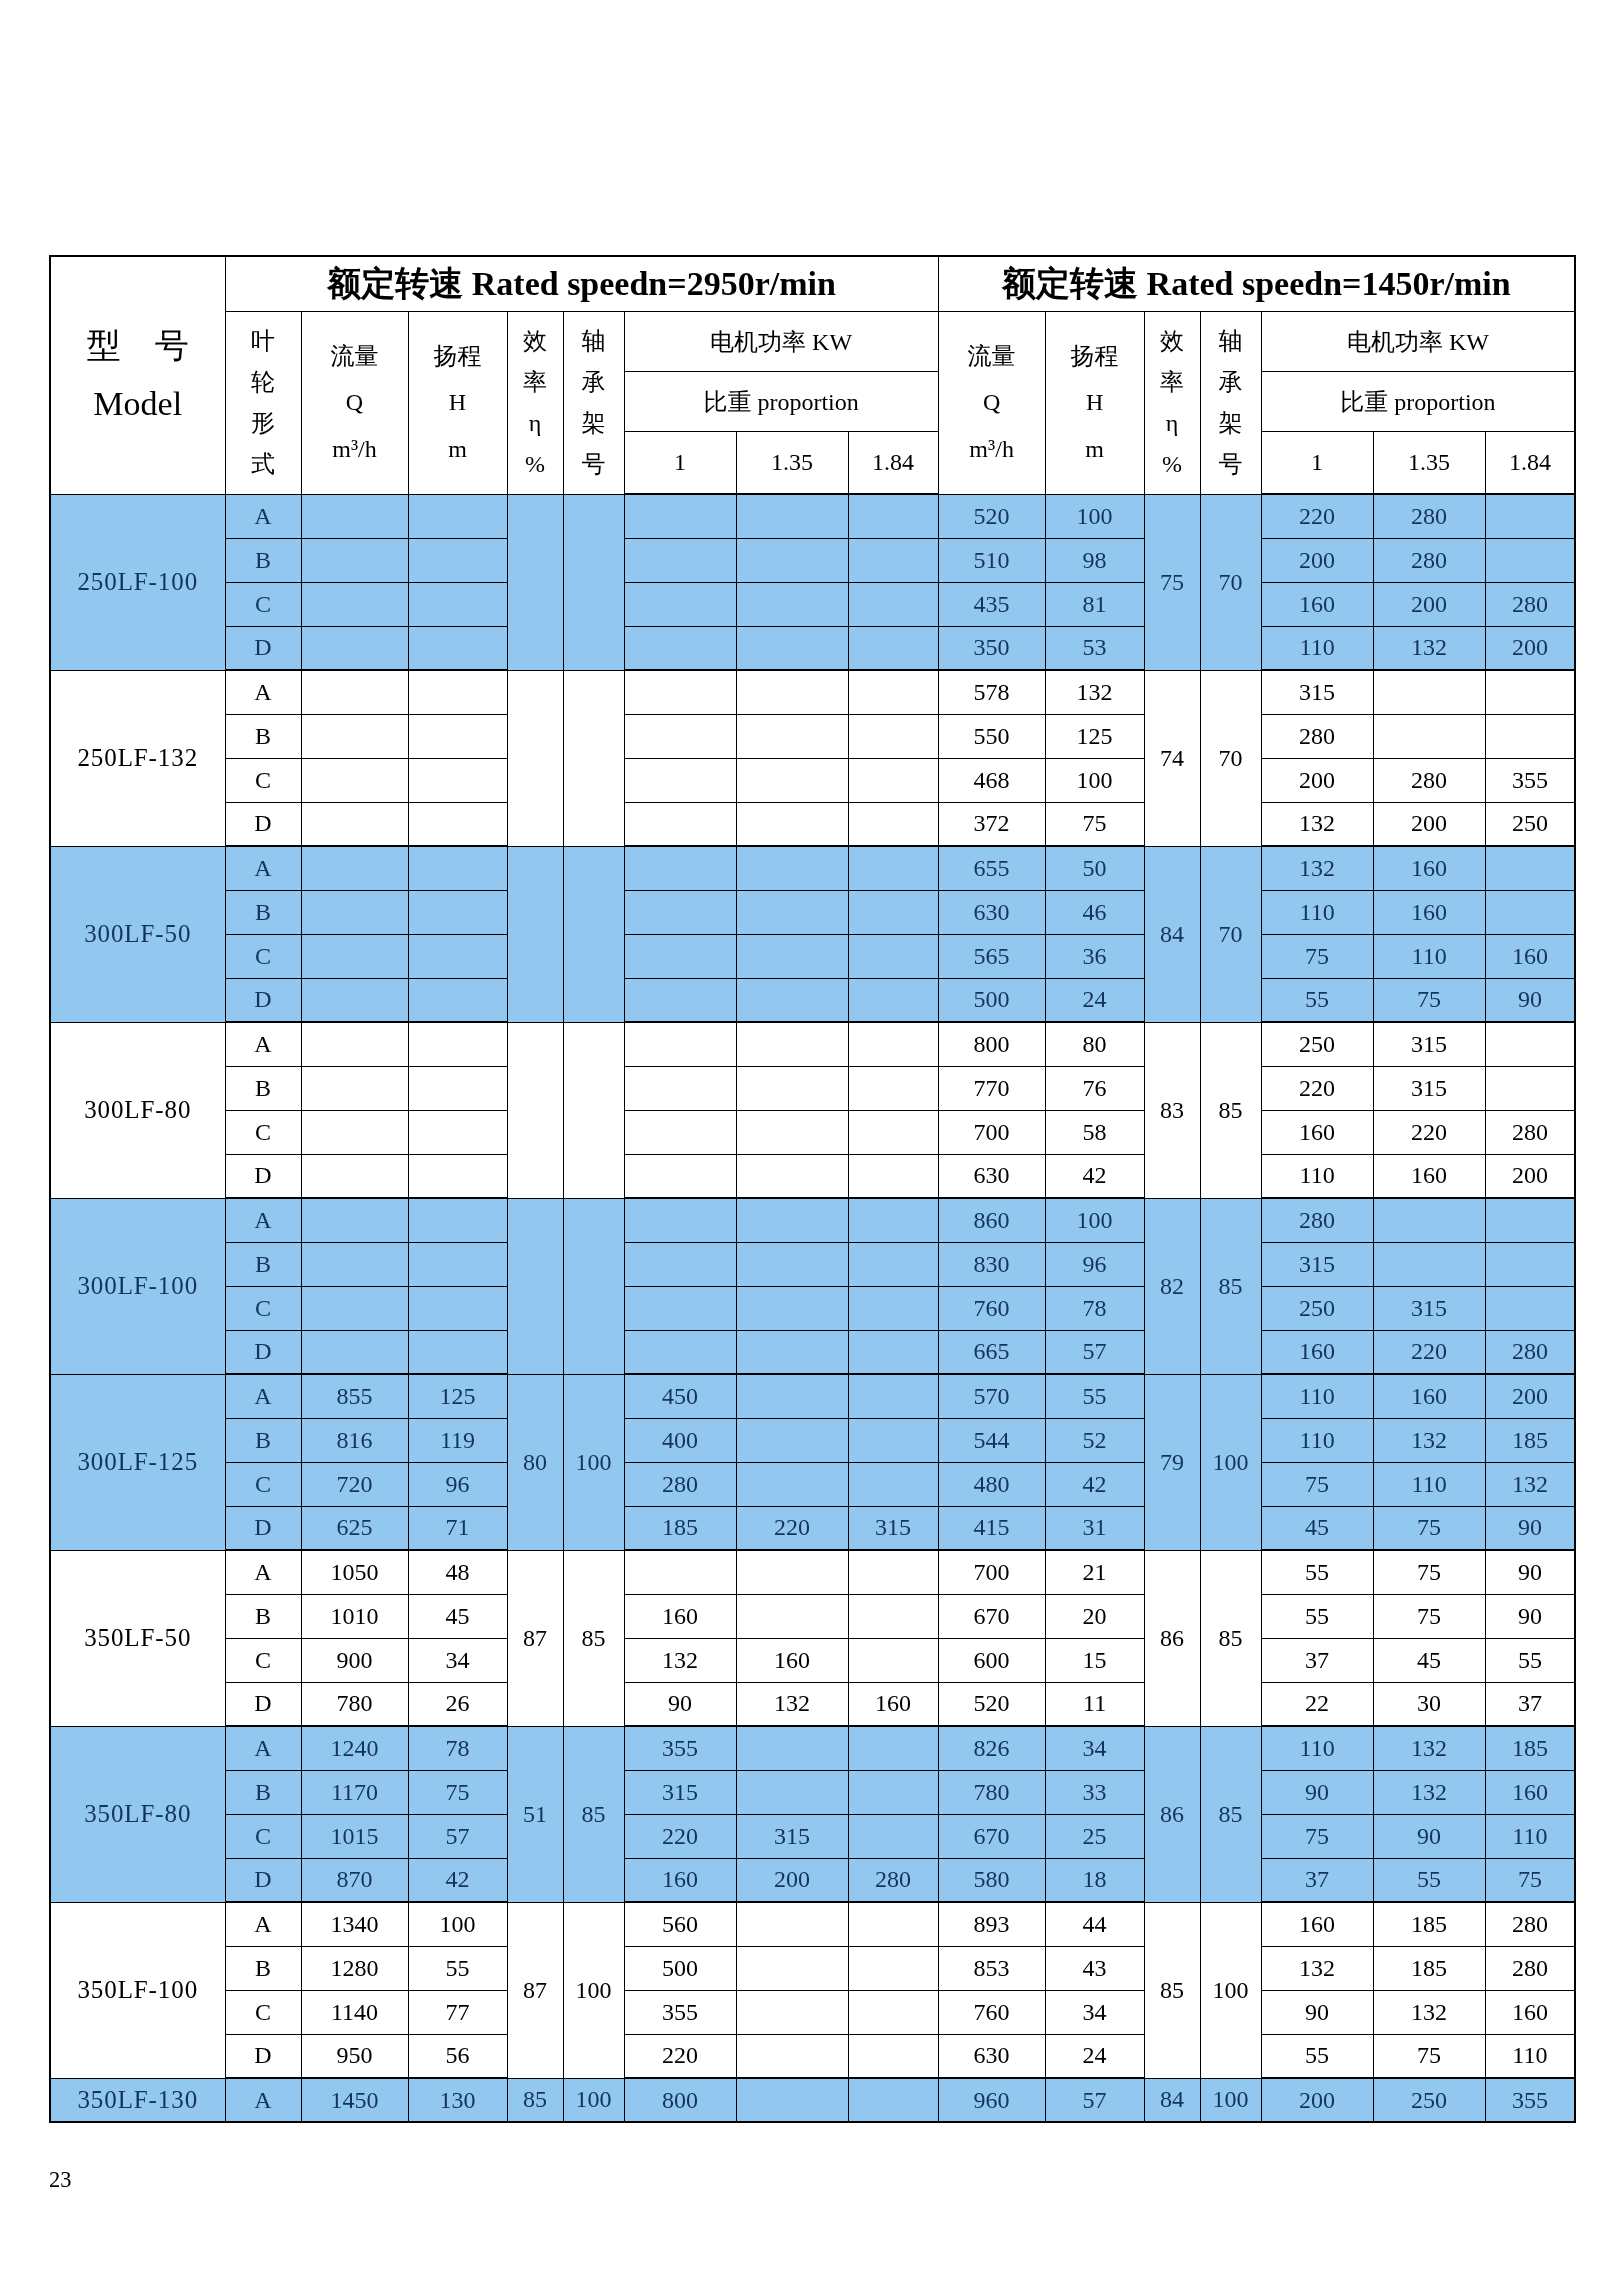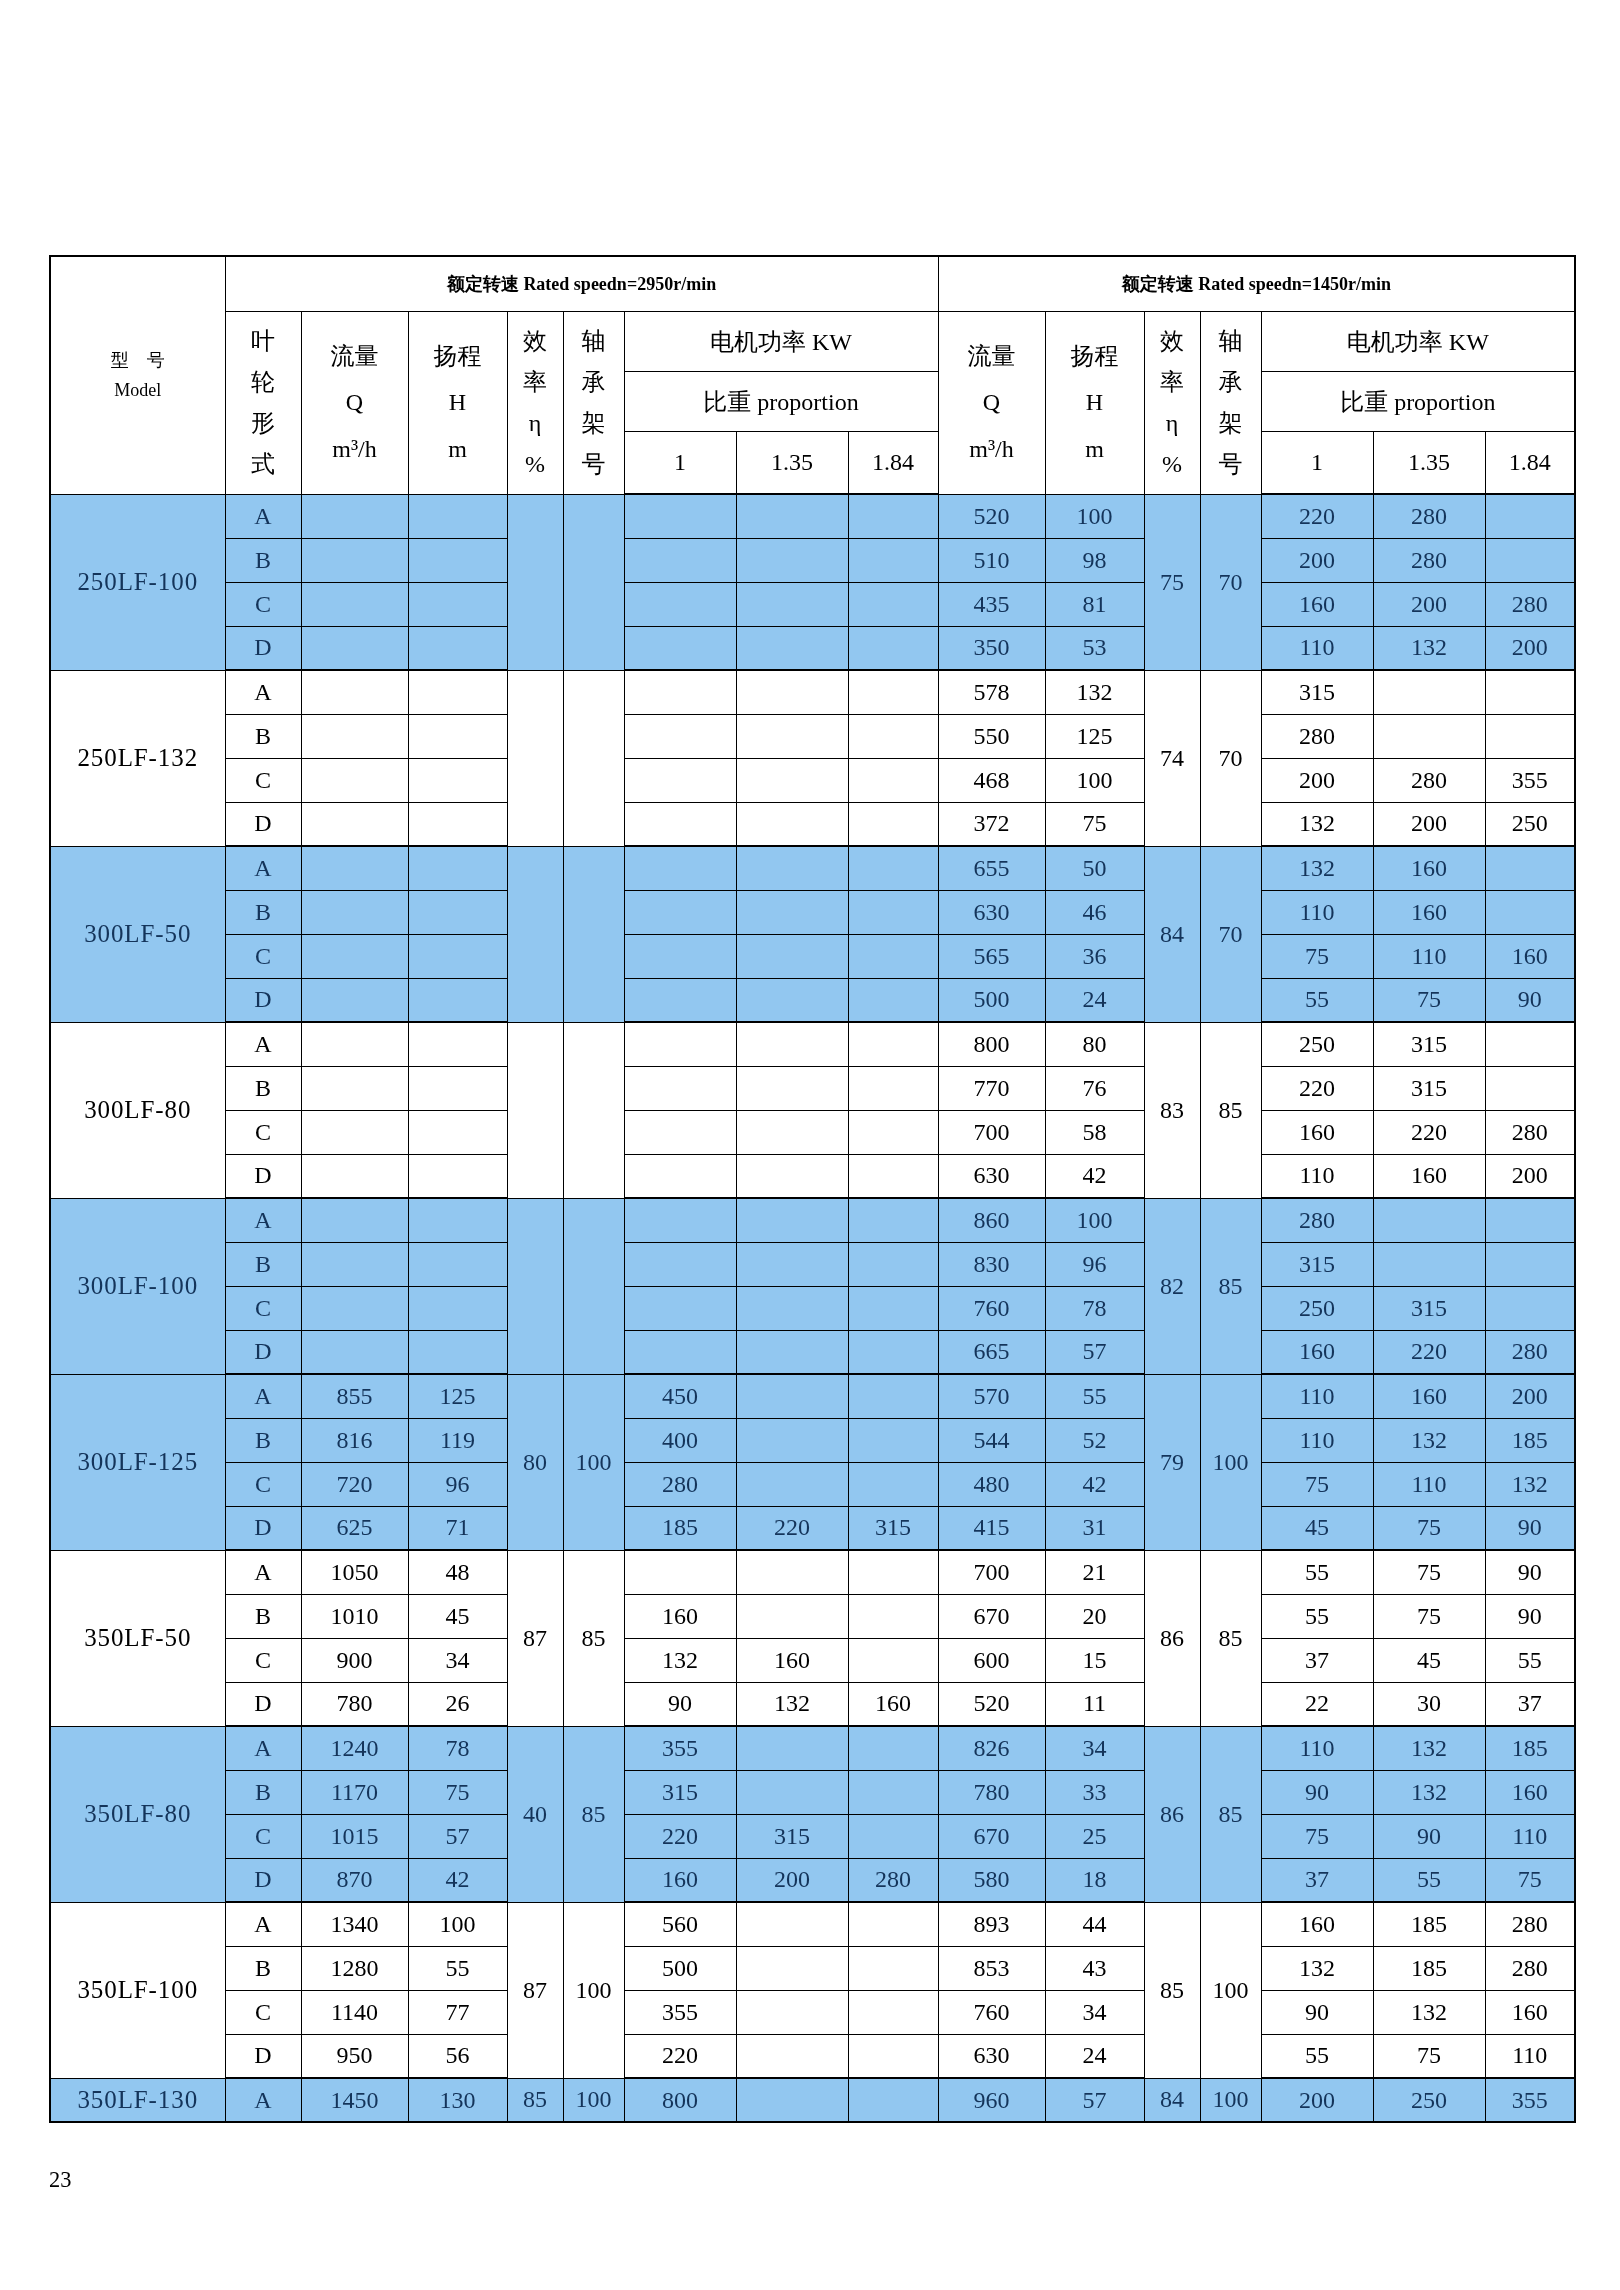--- a/index.html
+++ b/index.html
@@ -9,21 +9,21 @@
   }
   table.spec{
     position:absolute;left:49px;top:255px;width:1522px;
     border-collapse:collapse;table-layout:fixed;
     border:2.7px solid #000;
   }
   th,td{
     border:1.2px solid #000;text-align:center;vertical-align:middle;
     padding:0;font-size:24px;overflow:hidden;font-weight:normal;
   }
-  thead tr.r1 th{height:54px;font-size:18px;margin-top:24px;}
+  thead tr.r1 th{height:54px;font-size:34px;margin-top:24px;}
   thead tr.r2 th{height:59px;}
   thead tr.r3 th{height:59px;}
   thead tr.r4 th{height:61px;}
   thead tr.r4 th{border-bottom:2.3px solid #000;}
   thead .rated{font-weight:bold;}
   tbody tr{height:44px;}
   tbody tr.group-end td{border-bottom:2.3px solid #000;}
   tr.hl td{background:#92C7F0;color:#14345A;}
   .pre{white-space:pre-line;line-height:1.7;}
   .hdr3{white-space:pre-line;line-height:1.95;}
@@ -511,21 +511,21 @@
         <td>11</td>
         <td>22</td>
         <td>30</td>
         <td>37</td>
       </tr>
       <tr class="hl">
         <td rowspan="4" class="model-cell">350LF-80</td>
         <td>A</td>
         <td>1240</td>
         <td>78</td>
-        <td rowspan="4">40</td>
+        <td rowspan="4">51</td>
         <td rowspan="4">85</td>
         <td>355</td>
         <td></td>
         <td></td>
         <td>826</td>
         <td>34</td>
         <td rowspan="4">86</td>
         <td rowspan="4">85</td>
         <td>110</td>
         <td>132</td>

